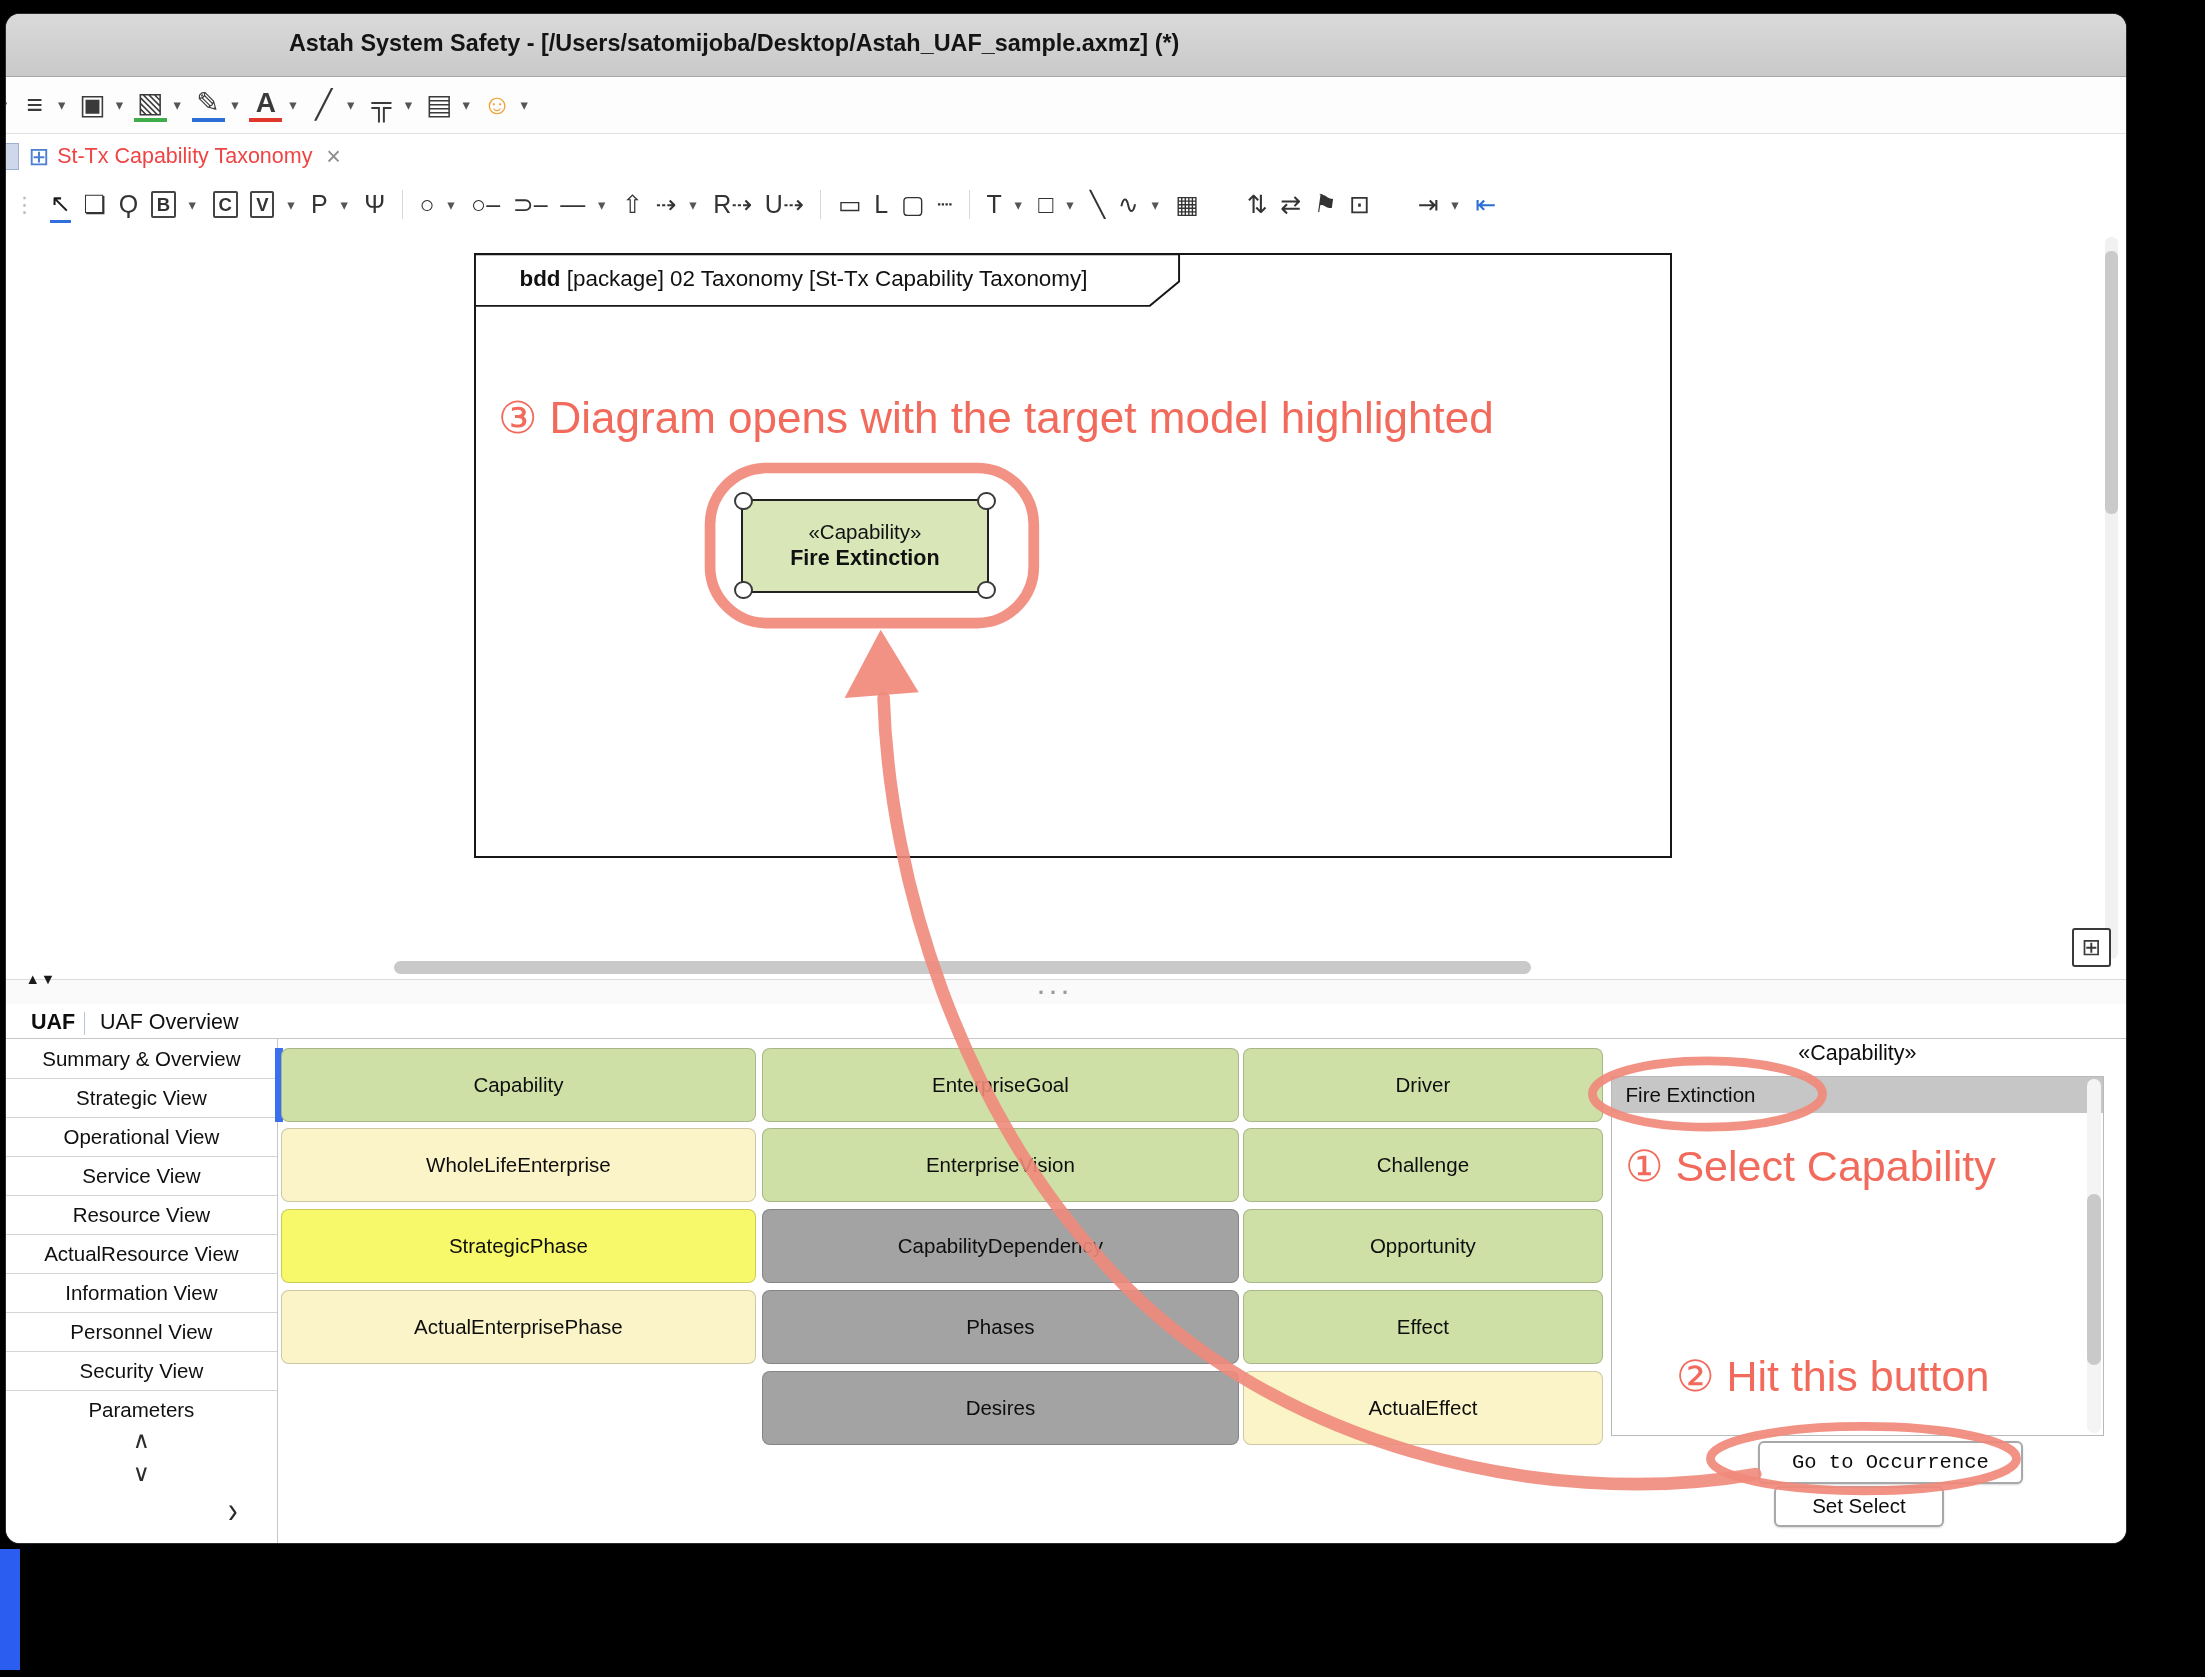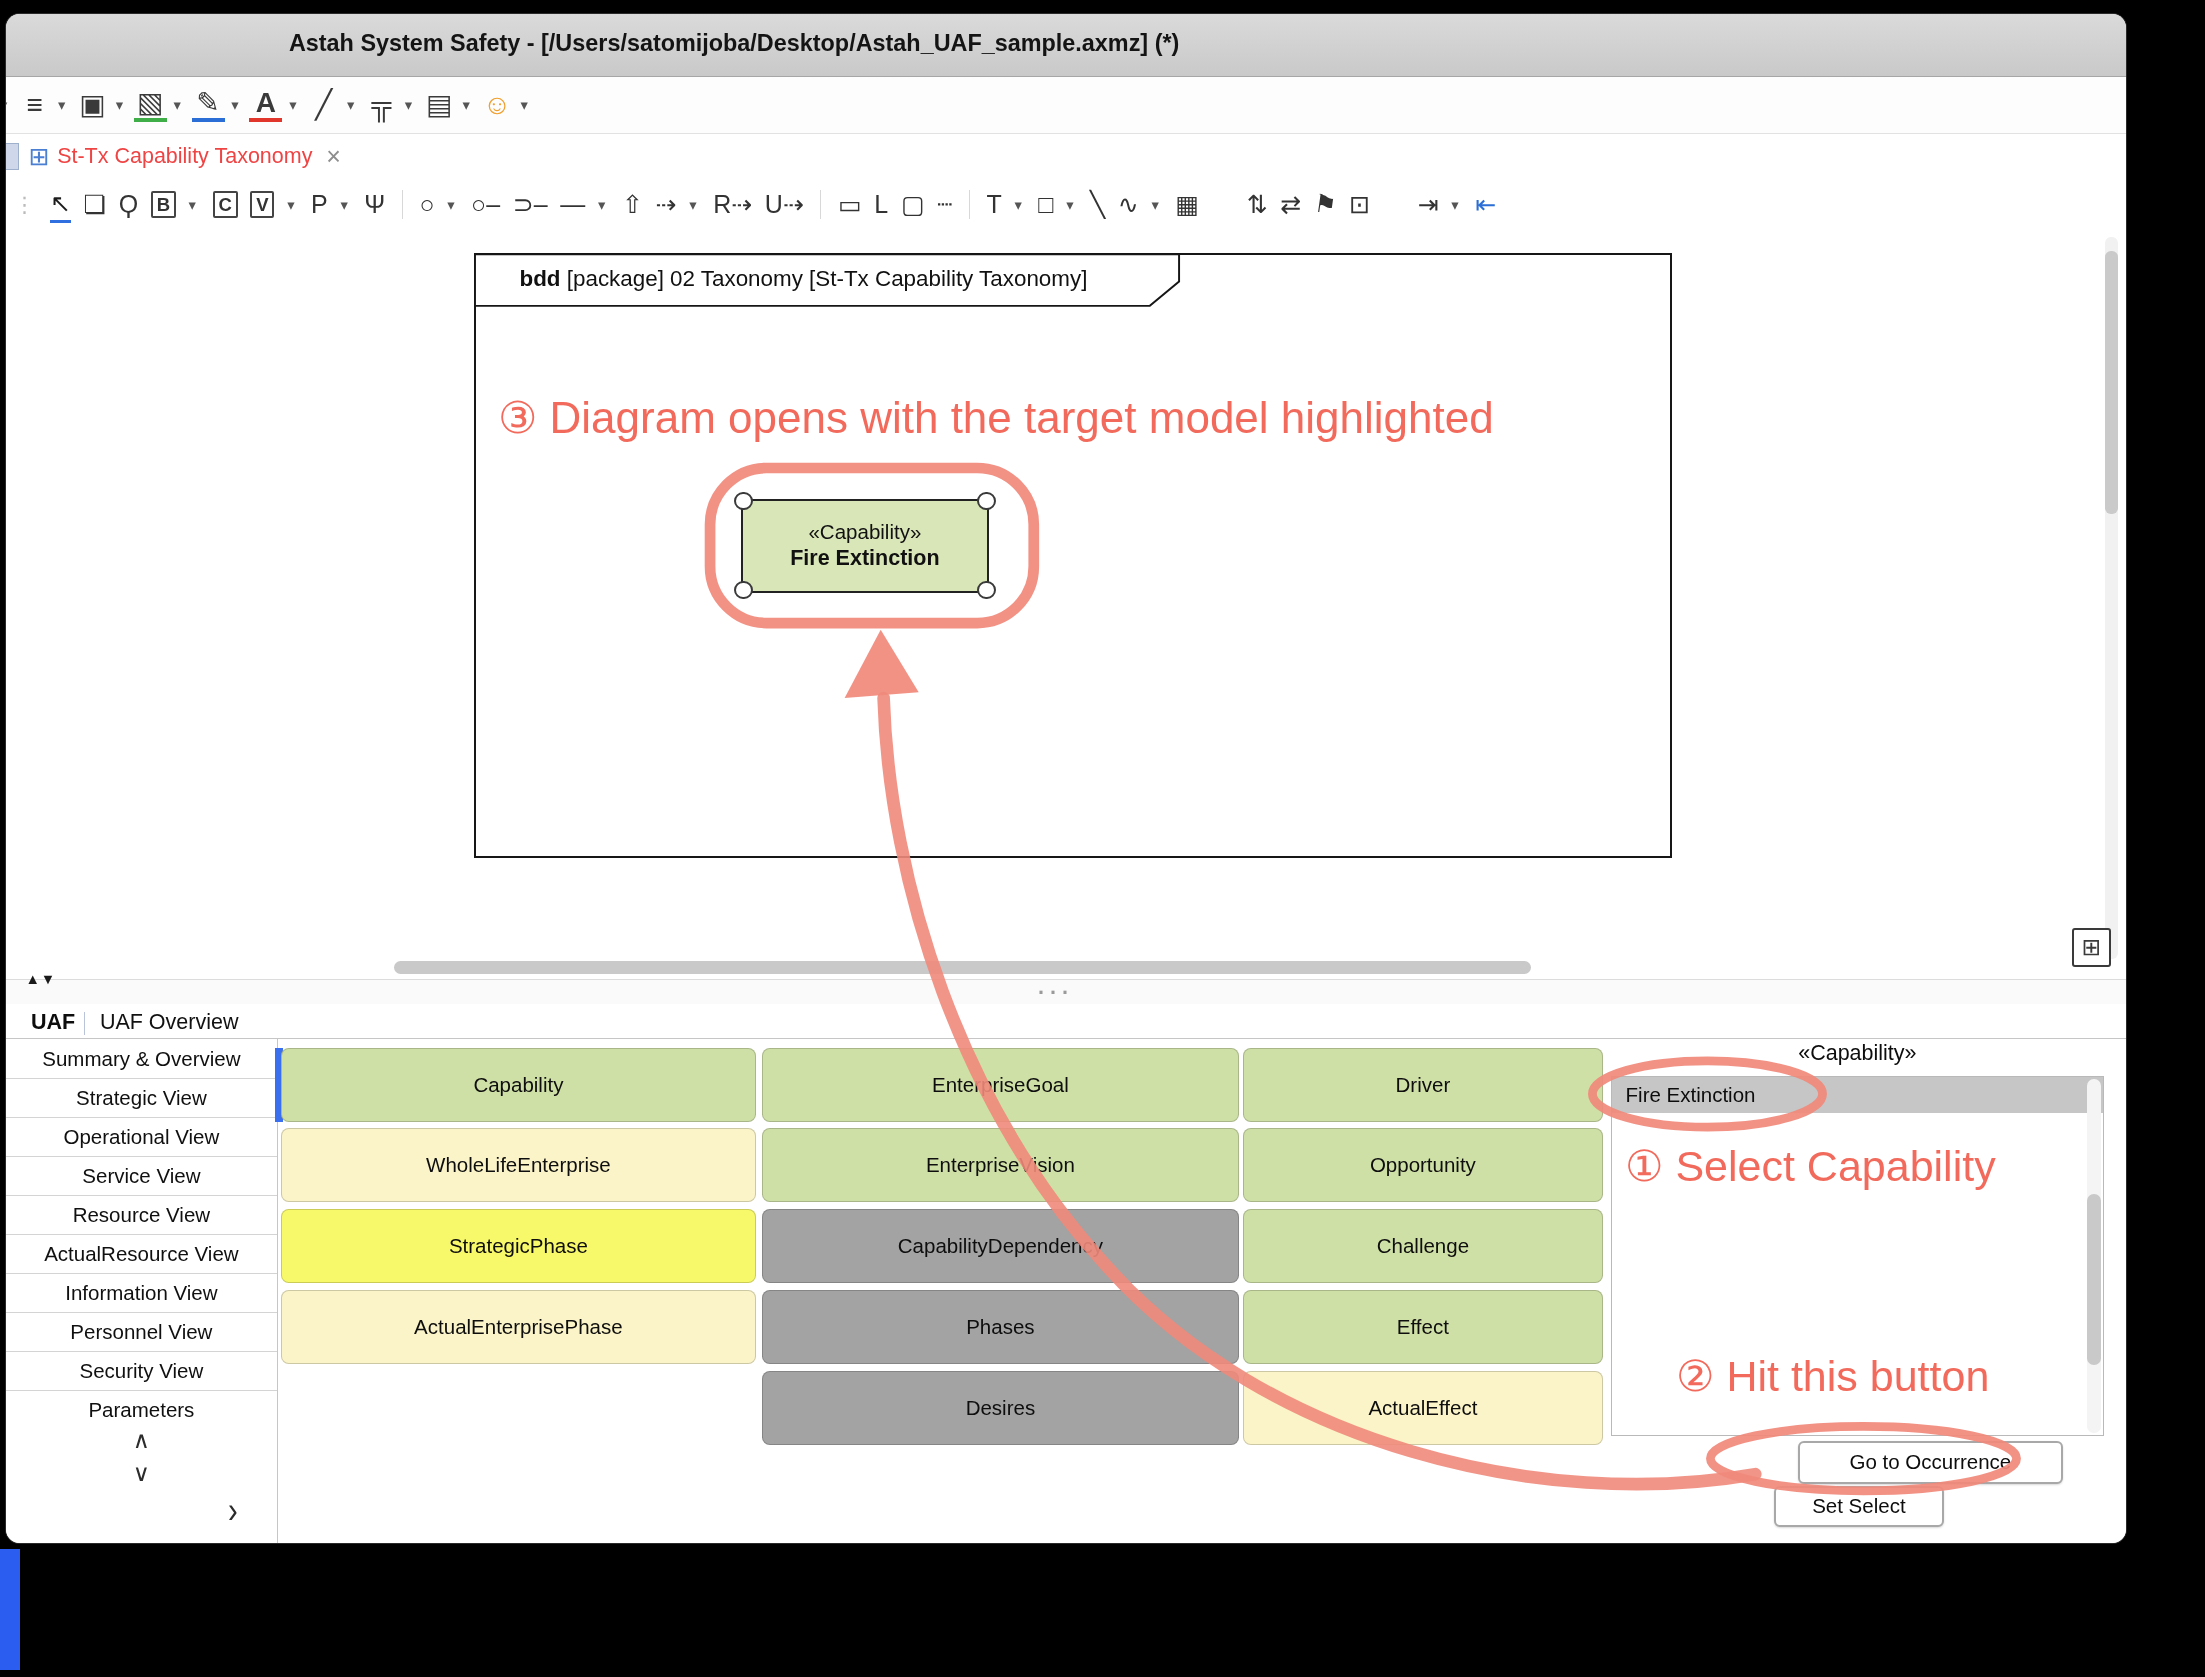--- a/index.html
+++ b/index.html
@@ -86,21 +86,21 @@
   .insp-header{position:absolute;left:1605px;top:37px;width:493px;text-align:center;font-size:21.5px;color:#0d0d0d;}
   .listbox{position:absolute;left:1605px;top:72px;width:491px;height:358px;background:#fff;border:1px solid #b9b9b9;}
   .list-item{height:36px;background:#c6c6c6;display:flex;align-items:center;padding-left:13.7px;
              font-size:20.5px;color:#0d0d0d;}
   .lb-track{position:absolute;right:2px;top:2px;width:13.7px;bottom:2px;background:#f4f4f4;border-radius:6.8px;}
   .lb-thumb{position:absolute;left:0;top:115px;width:13.7px;height:171px;background:#c9c9c9;border-radius:6.8px;}
   .ann1{position:absolute;left:1619px;top:137px;font-size:43px;}
   .ann2{position:absolute;left:1670px;top:347px;font-size:43px;}
   .btn{position:absolute;background:#fff;border:2px solid #a8a8a8;border-radius:5.9px;display:flex;
        align-items:center;justify-content:center;font-size:20.5px;color:#0d0d0d;box-shadow:0 1px 2px rgba(0,0,0,.15);}
-  .btn-go{left:1792px;top:437px;width:261px;height:39px;}
+  .btn-go{left:1752px;top:437px;width:261px;height:39px;font-family:Liberation Mono, monospace;}
   .btn-set{left:1768px;top:482px;width:166px;height:37px;}
   
   .overlay{position:absolute;left:0;top:0;width:2205px;height:1677px;pointer-events:none;z-index:60;}
   .dock-fragment{position:absolute;left:0;top:1549px;width:19.5px;height:121px;background:#2a5df0;}
 </style>
 </head>
 <body>
 
 <div class="window">
 
@@ -250,22 +250,22 @@
     </div>
     <div class="gridcol" style="left:756px;width:477px;">
       <div class="cell tone-green">EnterpriseGoal</div>
       <div class="cell tone-green">EnterpriseVision</div>
       <div class="cell tone-gray">CapabilityDependency</div>
       <div class="cell tone-gray">Phases</div>
       <div class="cell tone-gray">Desires</div>
     </div>
     <div class="gridcol" style="left:1237px;width:360px;">
       <div class="cell tone-green">Driver</div>
+      <div class="cell tone-green">Challenge</div>
       <div class="cell tone-green">Opportunity</div>
-      <div class="cell tone-green">Challenge</div>
       <div class="cell tone-green">Effect</div>
       <div class="cell tone-pale">ActualEffect</div>
     </div>
 
     <div class="insp-header">«Capability»</div>
     <div class="listbox">
       <div class="list-item">Fire Extinction</div>
       <div class="lb-track">
         <div class="lb-thumb"></div>
       </div>

